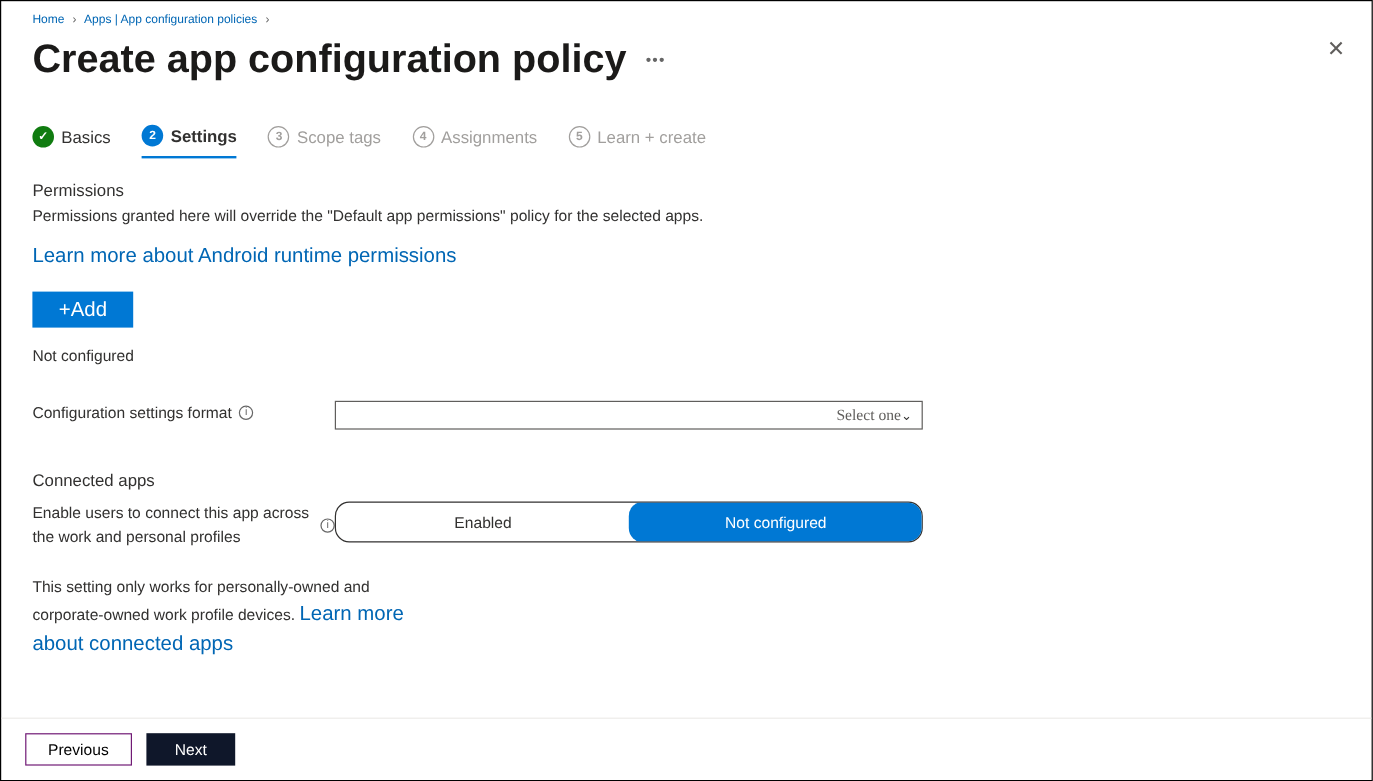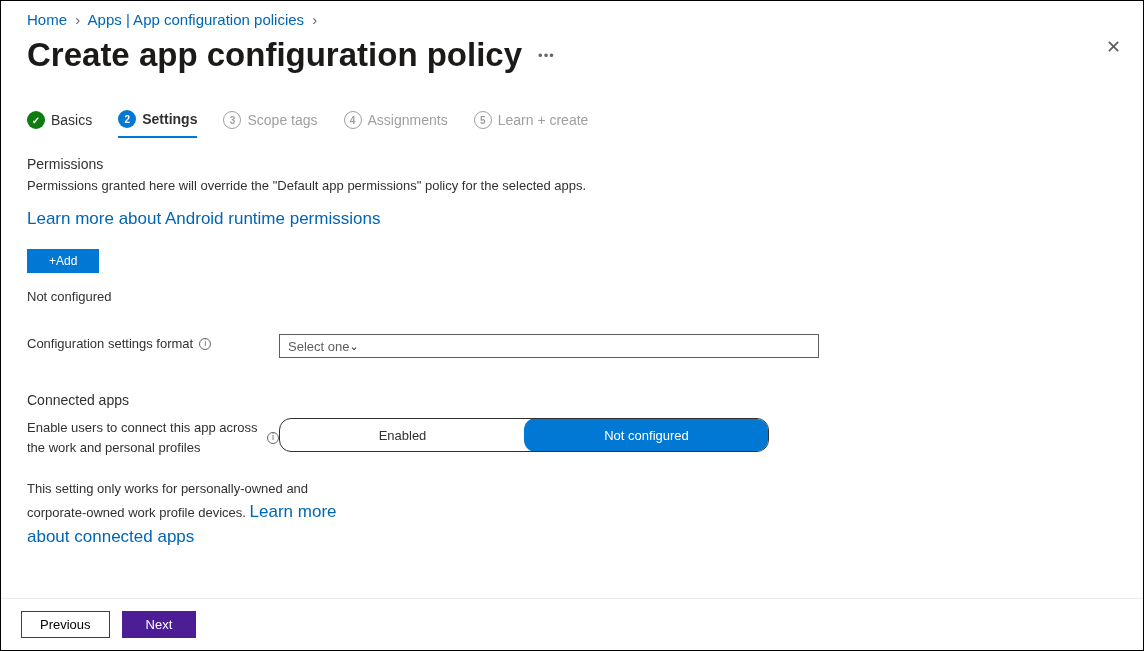--- a/index.html
+++ b/index.html
@@ -9,21 +9,21 @@
     color: #323130;
     background: #fff;
     border: 1px solid #000;
     width: 1144px;
     height: 651px;
     position: relative;
     overflow: hidden;
   }
   .breadcrumb {
     padding: 10px 20px 4px 26px;
-    font-size: 15px;
+    font-size: 10px;
   }
   .breadcrumb a { color: #0066b4; text-decoration: none; }
   .breadcrumb .sep { color: #666; margin: 0 4px; }
   .title-row {
     display: flex;
     align-items: center;
     padding: 4px 20px 10px 26px;
     position: relative;
   }
   .title-row h1 {
@@ -78,21 +78,21 @@
   .content { padding: 18px 12px 0 26px; }
   .section-header { font-size: 14px; color: #323130; margin-bottom: 6px; }
   .desc { font-size: 13px; color: #323130; margin-bottom: 16px; }
   .link { color: #0066b4; text-decoration: none; font-size: 17px; margin-top: 33px; }
   .add-btn {
     display: inline-block;
     background: #0078d4;
     color: #fff;
     border: none;
     padding: 5px 22px;
-    font-size: 12px;
+    font-size: 17px;
     margin-top: 20px;
     cursor: pointer;
   }
   .not-conf { margin-top: 16px; font-size: 13px; }
   .group2 { margin-top: 30px; }
   .row {
     display: flex;
     align-items: flex-start;
     margin-top: 10px;
   }
@@ -102,30 +102,31 @@
     border: 1px solid #666;
     border-radius: 50%;
     display: inline-flex;
     align-items: center;
     justify-content: center;
     font-size: 9px;
     color: #666;
     flex-shrink:0;
   }
   .select-box {
-    width: 540px;
+    width: 490px;
     height: 24px;
     border: 1px solid #605e5c;
     display: flex;
     align-items: center;
-    justify-content: flex-start;
+    justify-content: flex-end;
     padding: 0 8px;
     font-size: 13px;
     color: #605e5c;
     cursor: pointer;
+    font-family: Liberation Serif, serif;
   }
   .chev { font-size: 11px; color: #323130; }
   .group3 { margin-top: 34px; }
   .toggle-wrap { width: 490px; }
   .toggle {
     display: flex;
     border: 1px solid #323130;
     border-radius: 12px;
     height: 34px;
     overflow: hidden;
@@ -154,21 +155,21 @@
     gap: 12px;
   }
   .btn-secondary {
     background: #fff;
     border: 1px solid #701a75;
     padding: 5px 18px;
     font-size: 13px;
     cursor: pointer;
   }
   .btn-primary {
-    background: #4c1d95;
+    background: #0f172a;
     color: #fff;
     border: none;
     padding: 5px 24px;
     font-size: 13px;
     cursor: pointer;
   }
 </style>
 </head>
 <body>
 

